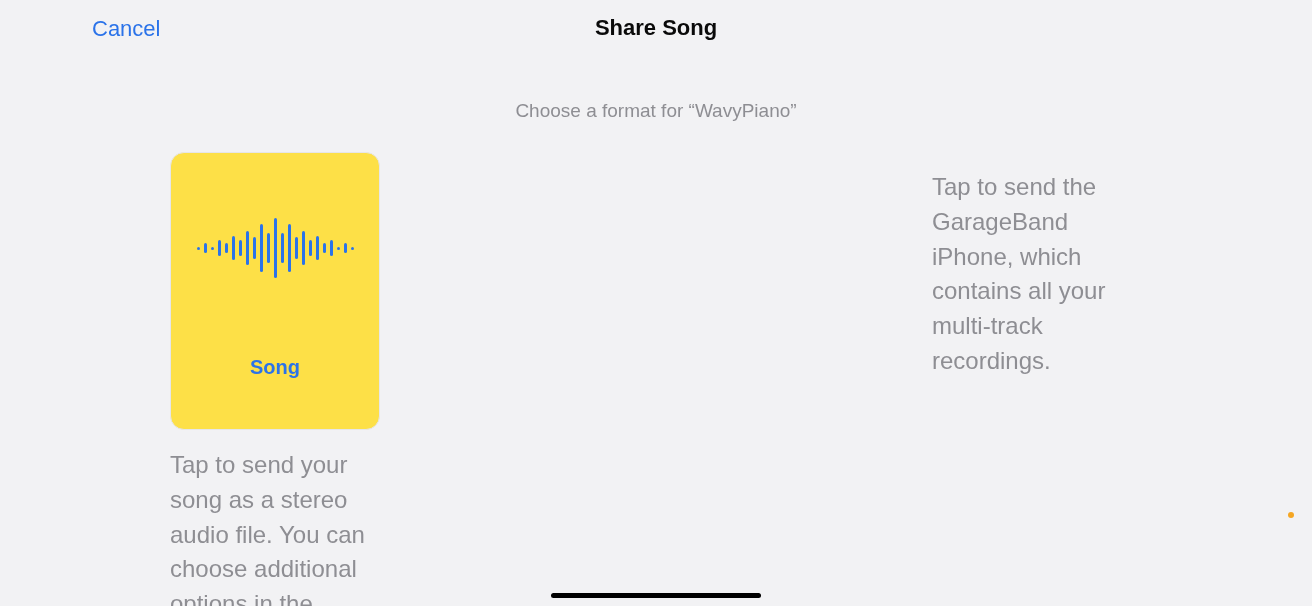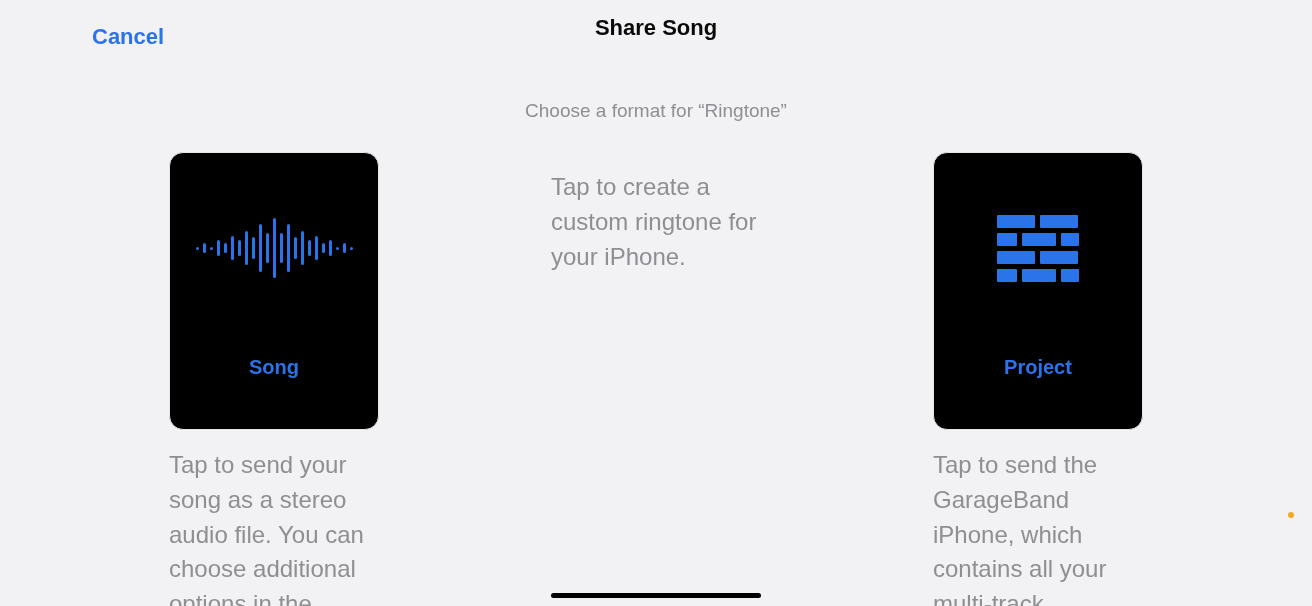--- a/index.html
+++ b/index.html
@@ -14,24 +14,24 @@
     .header {
       position: relative;
       height: 56px;
       display: flex;
       align-items: center;
       justify-content: center;
     }
     .cancel-btn {
       position: absolute;
       left: 92px;
-      top: 24px;
+      top: 16px;
       color: #2b73e9;
       font-size: 22px;
-      font-weight: 700;
+      font-weight: 400;
       background: none;
       border: none;
       cursor: pointer;
       padding: 0;
     }
     .title {
       font-size: 22px;
       font-weight: 700;
       color: #0a0a0a;
     }
@@ -51,21 +51,21 @@
     }
     .col {
       width: 212px;
       display: flex;
       flex-direction: column;
       align-items: center;
     }
     .card {
       width: 210px;
       height: 278px;
-      background: #000000;
+      background: #fde047;
       border-radius: 14px;
       border: 1px solid #e6e6e8;
       display: flex;
       flex-direction: column;
       align-items: center;
       justify-content: flex-end;
       padding-bottom: 50px;
       cursor: pointer;
       position: relative;
     }
@@ -143,21 +143,21 @@
     }
   </style>
 </head>
 <body>
 
 <div class="header">
   <button class="cancel-btn">Cancel</button>
   <div class="title">Share Song</div>
 </div>
 
-<div class="subtitle">Choose a format for “Ringtone”</div>
+<div class="subtitle">Choose a format for “WavyPiano”</div>
 
 <div class="cards">
 
   <div class="col">
     <div class="card">
       <div class="card-icon-wrap">
         <div class="wave">
           <span class="dot"></span>
           <span style="height:10px"></span>
           <span class="dot"></span>
@@ -182,48 +182,22 @@
           <span style="height:10px"></span>
           <span class="dot"></span>
         </div>
       </div>
       <div class="card-label">Song</div>
     </div>
     <div class="desc">Tap to send your song as a stereo audio file. You can choose additional options in the following dialogue.</div>
   </div>
 
   <div class="col">
-    <div class="desc">Tap to create a custom ringtone for your iPhone.</div>
   </div>
 
   <div class="col">
-    <div class="card">
-      <div class="card-icon-wrap">
-        <div class="bricks">
-          <div class="brick-row">
-              <div class="brick" style="width:38px"></div>
-              <div class="brick" style="width:38px"></div>
-            </div>
-          <div class="brick-row">
-              <div class="brick" style="width:20px"></div>
-              <div class="brick" style="width:34px"></div>
-              <div class="brick" style="width:18px"></div>
-            </div>
-          <div class="brick-row">
-              <div class="brick" style="width:38px"></div>
-              <div class="brick" style="width:38px"></div>
-            </div>
-          <div class="brick-row">
-              <div class="brick" style="width:20px"></div>
-              <div class="brick" style="width:34px"></div>
-              <div class="brick" style="width:18px"></div>
-            </div>
-        </div>
-      </div>
-      <div class="card-label">Project</div>
-    </div>
     <div class="desc">Tap to send the GarageBand iPhone, which contains all your multi-track recordings.</div>
   </div>
 
 </div>
 
 <div class="side-dot"></div>
 <div class="home-indicator"></div>
 
 </body></html>

